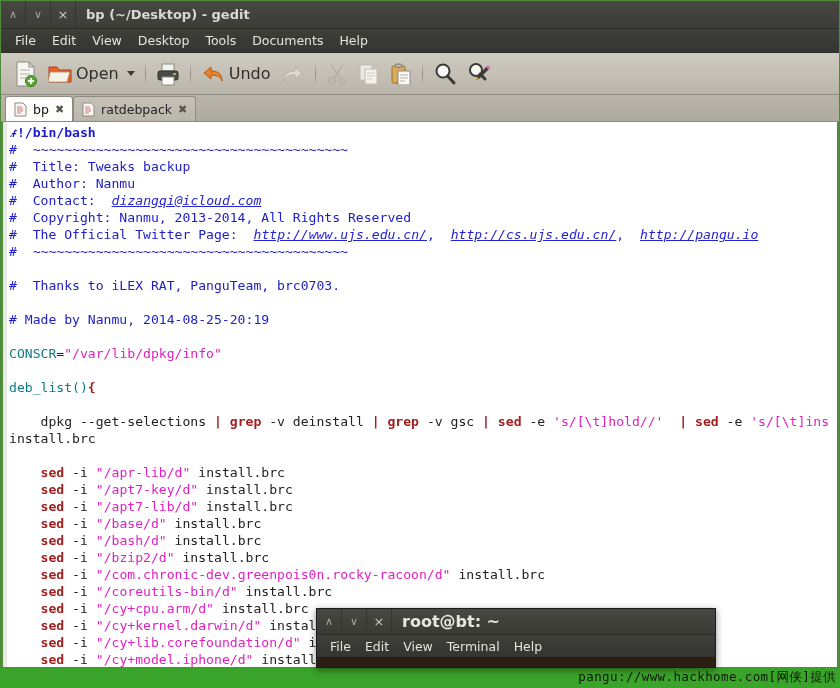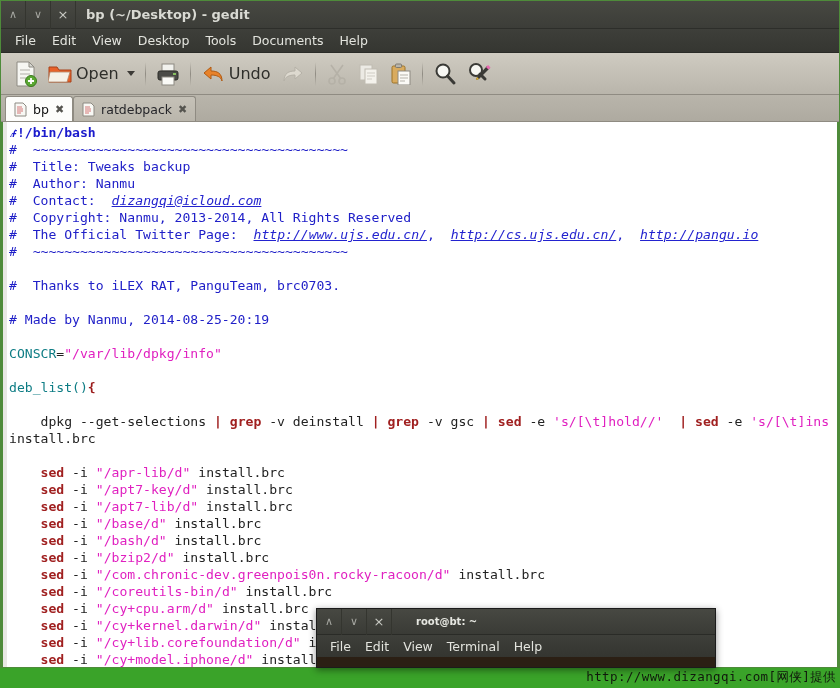--- a/index.html
+++ b/index.html
@@ -160,21 +160,21 @@
     display: flex; align-items: center;
     border-bottom: 1px solid #2a2b27;
   }
   .t-wbtn {
     width: 25px; height: 26px;
     display: flex; align-items: center; justify-content: center;
     color: #a7a8a2; font-size: 11px;
     border-right: 1px solid #34352f;
   }
   .t-wbtn.close { color: #c9cac4; font-size: 13px; }
-  .t-title { margin-left: 24px; color: #e6e7e1; font-size: 10px; font-weight: bold; }
+  .t-title { margin-left: 10px; color: #e6e7e1; font-size: 16px; font-weight: bold; }
   .t-menubar {
     height: 22px;
     background: linear-gradient(180deg, #3e3f3a 0%, #343530 100%);
     display: flex; align-items: center; padding-left: 6px;
   }
   .t-menuitem { color: #e3e4de; font-size: 12.5px; padding: 1px 7px; }
   .t-body { height: 14px; background: #2b1f14; }
 
   
   .watermark {
@@ -356,14 +356,14 @@
     <div class="t-menubar">
       <div class="t-menuitem">File</div>
       <div class="t-menuitem">Edit</div>
       <div class="t-menuitem">View</div>
       <div class="t-menuitem">Terminal</div>
       <div class="t-menuitem">Help</div>
     </div>
     <div class="t-body"></div>
   </div>
 
-  <div class="watermark">http://www.dizangqi.com[网侠]提供</div>
+  <div class="watermark">pangu://www.hackhome.com[网侠]提供</div>
 </div>
 
 </body></html>

